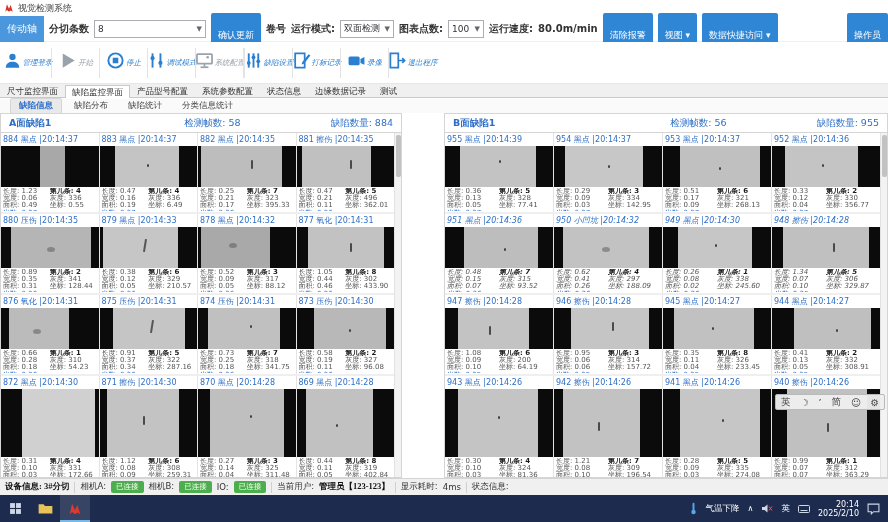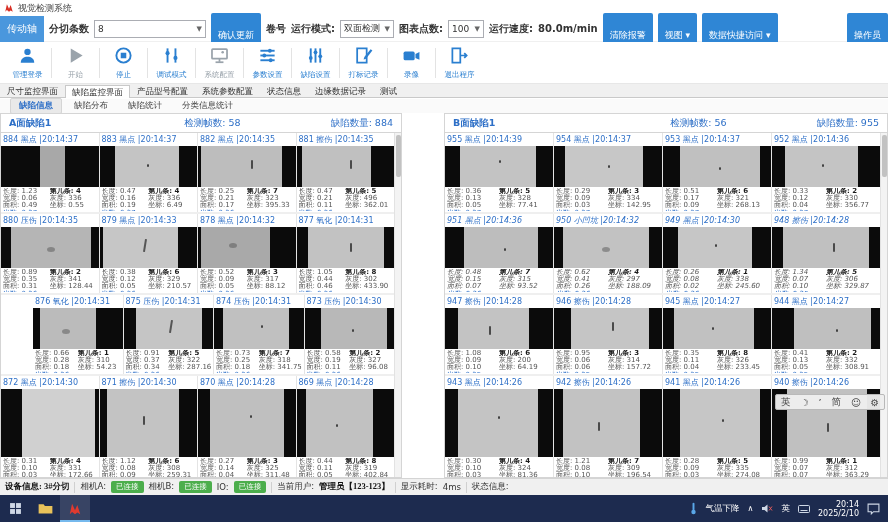--- a/index.html
+++ b/index.html
@@ -14,21 +14,21 @@
   .blockbtn { background:#4a97dd; color:#fff; height:26px; padding:0 7px; display:flex; align-items:center; font-size:10px; flex:0 0 auto; }
   .t1lbl { font-weight:bold; color:#333; flex:0 0 auto; }
   .combo { border:1px solid #abadb3; background:#fff; height:18px; display:flex; align-items:center; justify-content:space-between; padding:0 3px; font-size:9px; color:#333; flex:0 0 auto; }
   .combo .arr { color:#666; font-size:7px; margin-left:4px; }
   .tinput { border:1px solid #abadb3; background:#fff; height:18px; padding:0 3px; font-size:9px; color:#333; font-family:"DejaVu Sans",sans-serif; flex:0 0 auto; }
   .bluebtn { background:#2f86d5; color:#fff; border:none; height:19px; padding:16px 7px; font-size:9px; border-radius:2px; font-family:"DejaVu Sans",sans-serif; flex:0 0 auto; cursor:default; }
   .spacer { flex:1; }
 
   
   .toolbar2 { top:42px; left:0; width:888px; height:42px; background:#fff; display:flex; align-items:center; border-bottom:1px solid #e7e7e7; padding-left:4px; }
-  .tbtn { width:47px; height:36px; display:flex; flex-direction:column; align-items:center; justify-content:center; gap:1px; color:#2a7fd0; }
+  .tbtn { width:47px; height:36px; display:flex; flex-direction:row; align-items:center; justify-content:center; gap:1px; color:#2a7fd0;font-style:italic; }
   .tbtn.gray { color:#9aa3ab; }
   .tbtn svg { width:19px; height:19px; }
   .tlbl { font-size:7.5px; white-space:nowrap; }
   .tdiv { width:1px; height:30px; background:#e3e3e3; }
 
   
   .tabs { top:84px; left:0; width:888px; height:14px; background:#f0f0f0; border-bottom:1px solid #c9c9c9; display:flex; font-size:8.5px; color:#333; }
   .tab { padding:0 6px; line-height:13px; border:1px solid transparent; border-bottom:none; }
   .tab.active { background:#fff; border-color:#c9c9c9; position:relative; top:1px; line-height:12px; }
   .subtabs { top:99px; left:0; width:888px; height:14px; background:#fafafa; display:flex; gap:4px; padding-left:10px; font-size:8.5px; color:#444; align-items:center; }
@@ -159,33 +159,20 @@
     <div class="tbtn gray">
       <span class="ticon"><svg viewBox="0 0 24 24">
           <rect x="2.5" y="4" width="19" height="12" rx="1" fill="none" stroke="currentColor" stroke-width="2.2"></rect>
           <line x1="12" y1="16" x2="12" y2="20" stroke="currentColor" stroke-width="2.2"></line>
           <line x1="7" y1="20.5" x2="17" y2="20.5" stroke="currentColor" stroke-width="2.2"></line>
           <circle cx="16" cy="8" r="1.6" fill="currentColor"></circle>
         </svg></span>
       <span class="tlbl">系统配置</span>
     </div>
     <div class="tdiv"></div>
-    <div class="tbtn">
-      <span class="ticon"><svg viewBox="0 0 24 24">
-          <g stroke="currentColor" stroke-width="2.4">
-            <line x1="3" y1="6" x2="21" y2="6"></line>
-            <line x1="3" y1="12" x2="21" y2="12"></line>
-            <line x1="3" y1="18" x2="21" y2="18"></line>
-          </g>
-          <circle cx="15" cy="6" r="2.4" fill="currentColor"></circle>
-          <circle cx="8" cy="12" r="2.4" fill="currentColor"></circle>
-          <circle cx="16" cy="18" r="2.4" fill="currentColor"></circle>
-        </svg></span>
-      <span class="tlbl">参数设置</span>
-    </div>
     <div class="tdiv"></div>
     <div class="tbtn">
       <span class="ticon"><svg viewBox="0 0 24 24">
           <g stroke="currentColor" stroke-width="2.4">
             <line x1="6" y1="3" x2="6" y2="21"></line>
             <line x1="12" y1="3" x2="12" y2="21"></line>
             <line x1="18" y1="3" x2="18" y2="21"></line>
           </g>
           <circle cx="6" cy="15" r="2.4" fill="currentColor"></circle>
           <circle cx="12" cy="8" r="2.4" fill="currentColor"></circle>
@@ -423,21 +410,21 @@
                   <div class="blue">米数: 0.36</div>
                 </div>
                 <div class="col">
                   <div class="b1">第几条: 8</div>
                   <div>灰度: 302</div>
                   <div>坐标: 433.90</div>
                 </div>
               </div>
             </div>
           </div>
-          <div class="prow" style="flex: 0 0 81px; padding-left: 32px;">
+          <div class="prow" style="flex: 0 0 81px;">
             <div class="card">
               <div class="chead">876 氧化 |20:14:31</div>
               <div class="cimg" style="flex: 0 0 41px; background: rgb(187, 187, 187);">
                 <div class="barL" style="width: 8%;"></div>
                 <div class="mid" style="background: rgb(187, 187, 187);">
                   <div class="mk mk-smudge" style="left: 40%; top: 52%;"></div>
                 </div>
                 <div class="barR" style="width: 30%;"></div>
               </div>
               <div class="cinfo">

